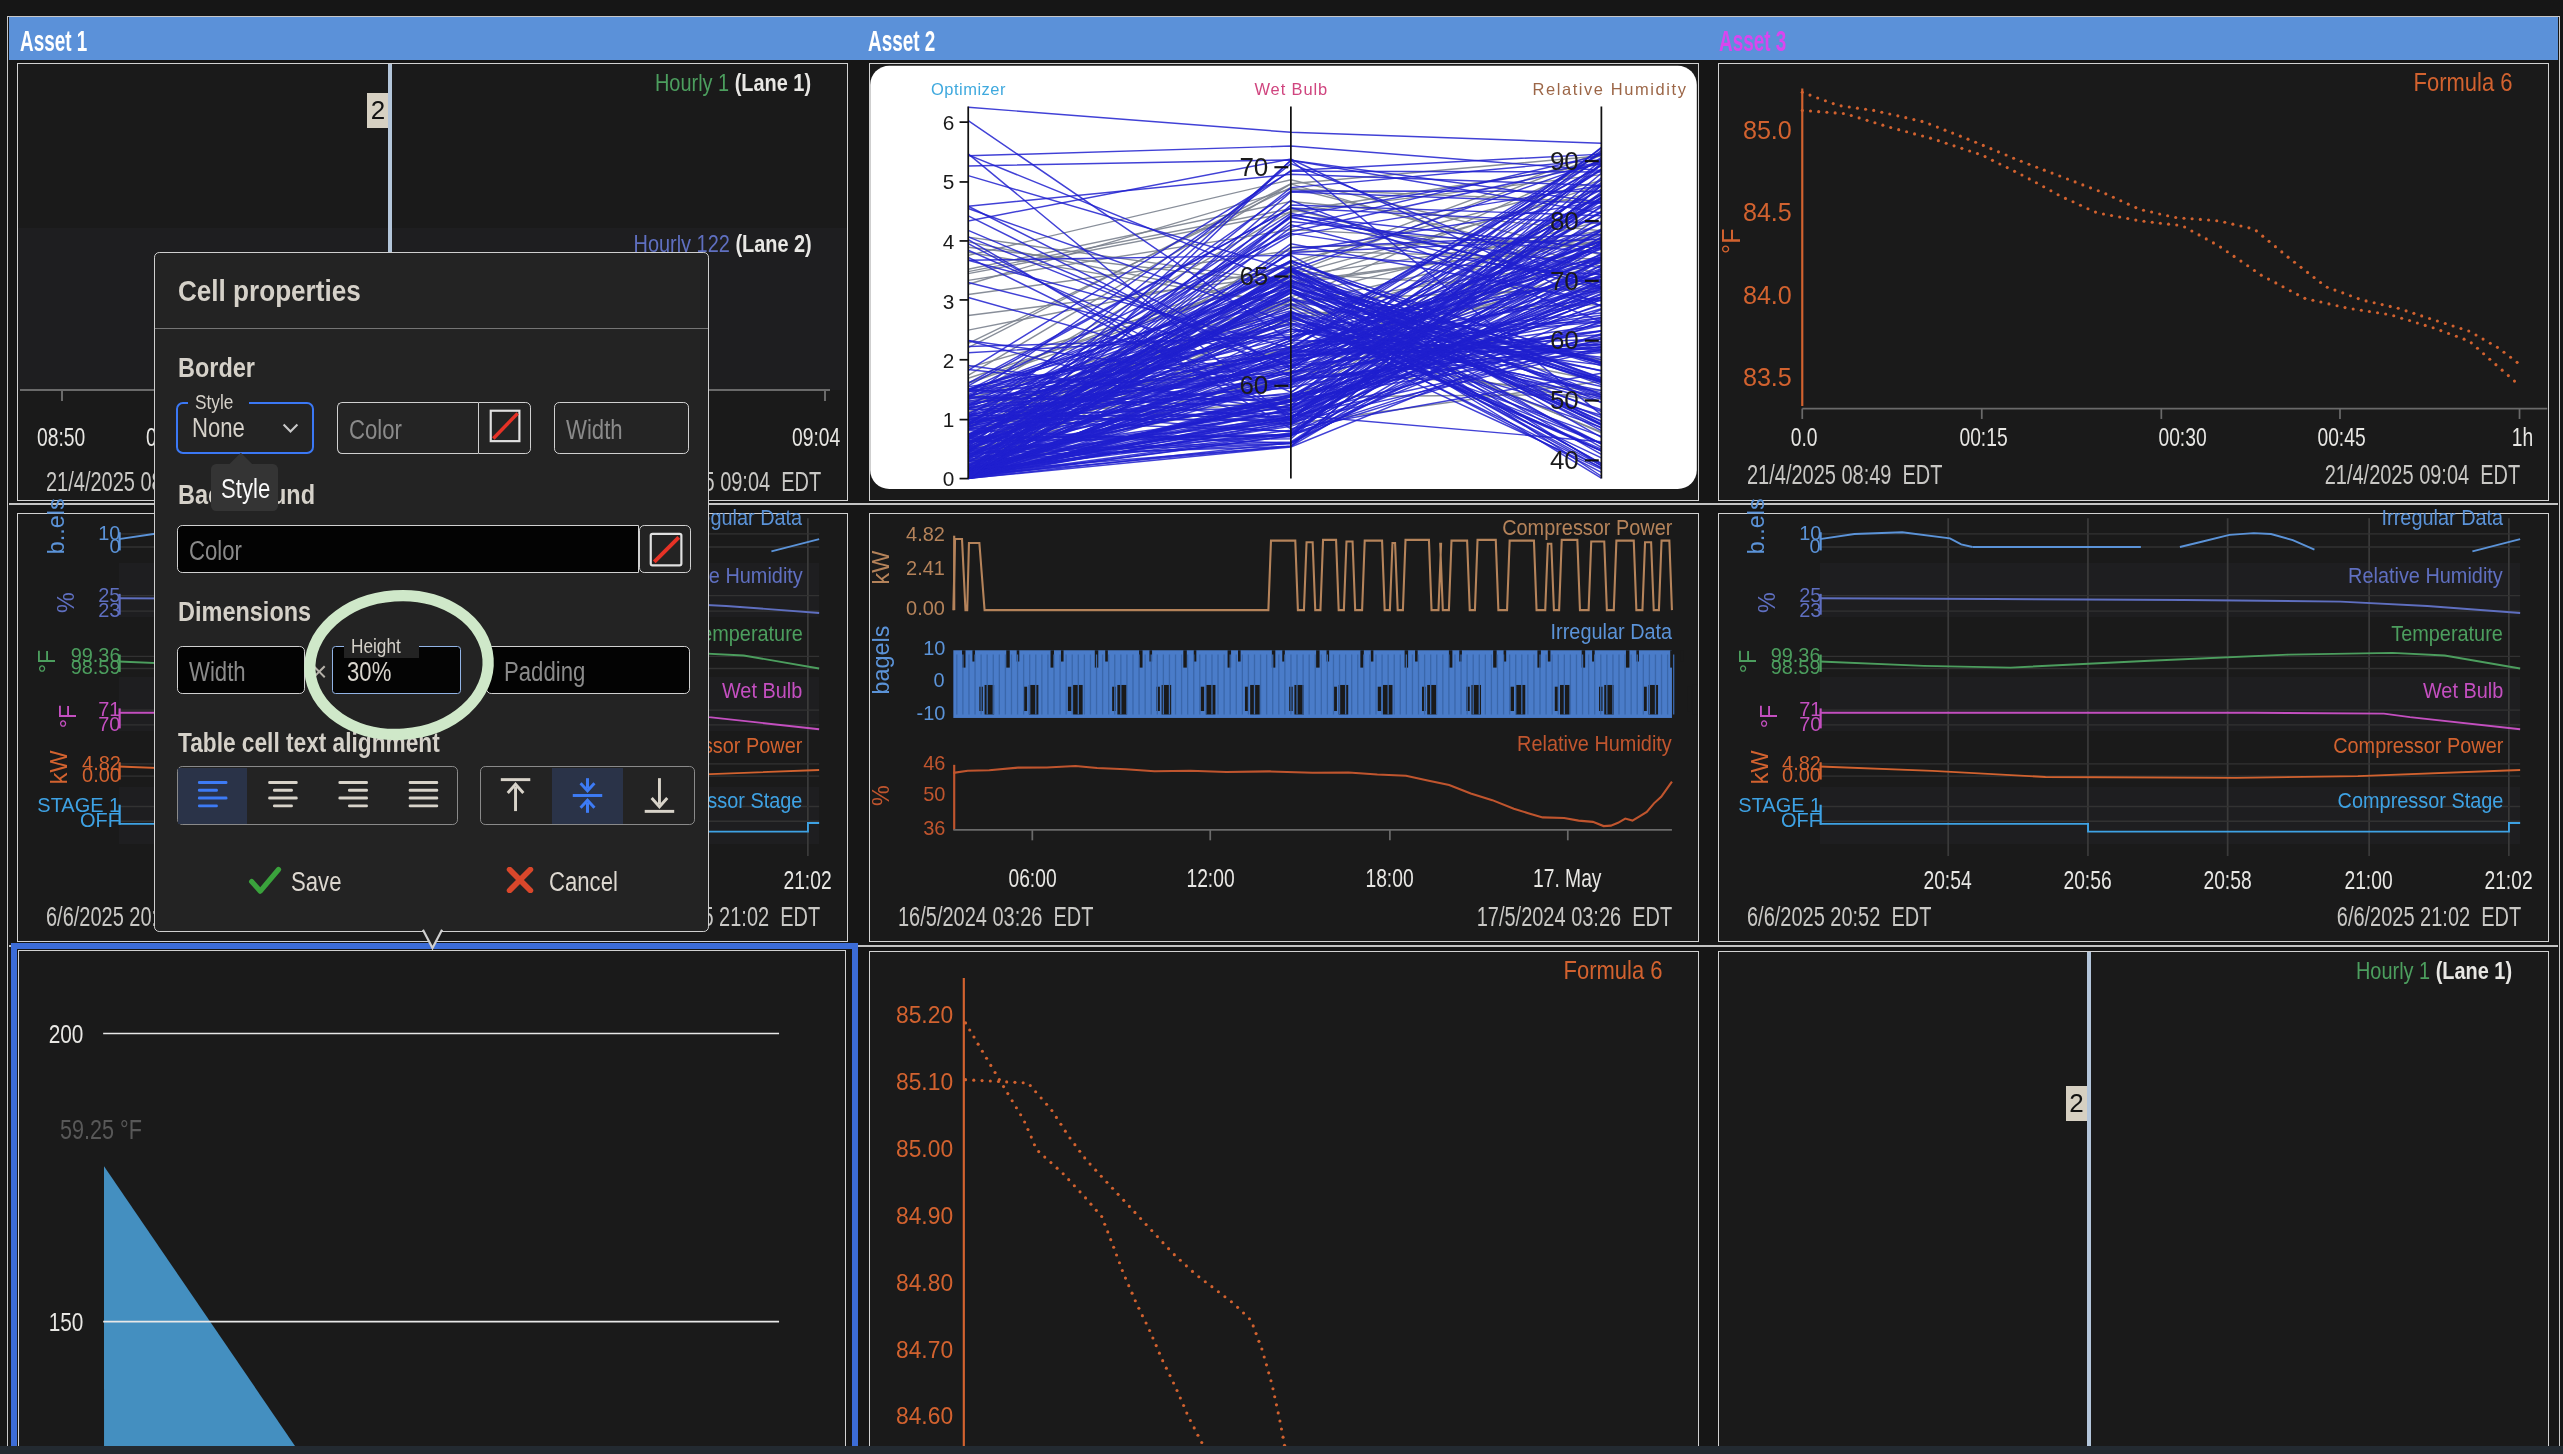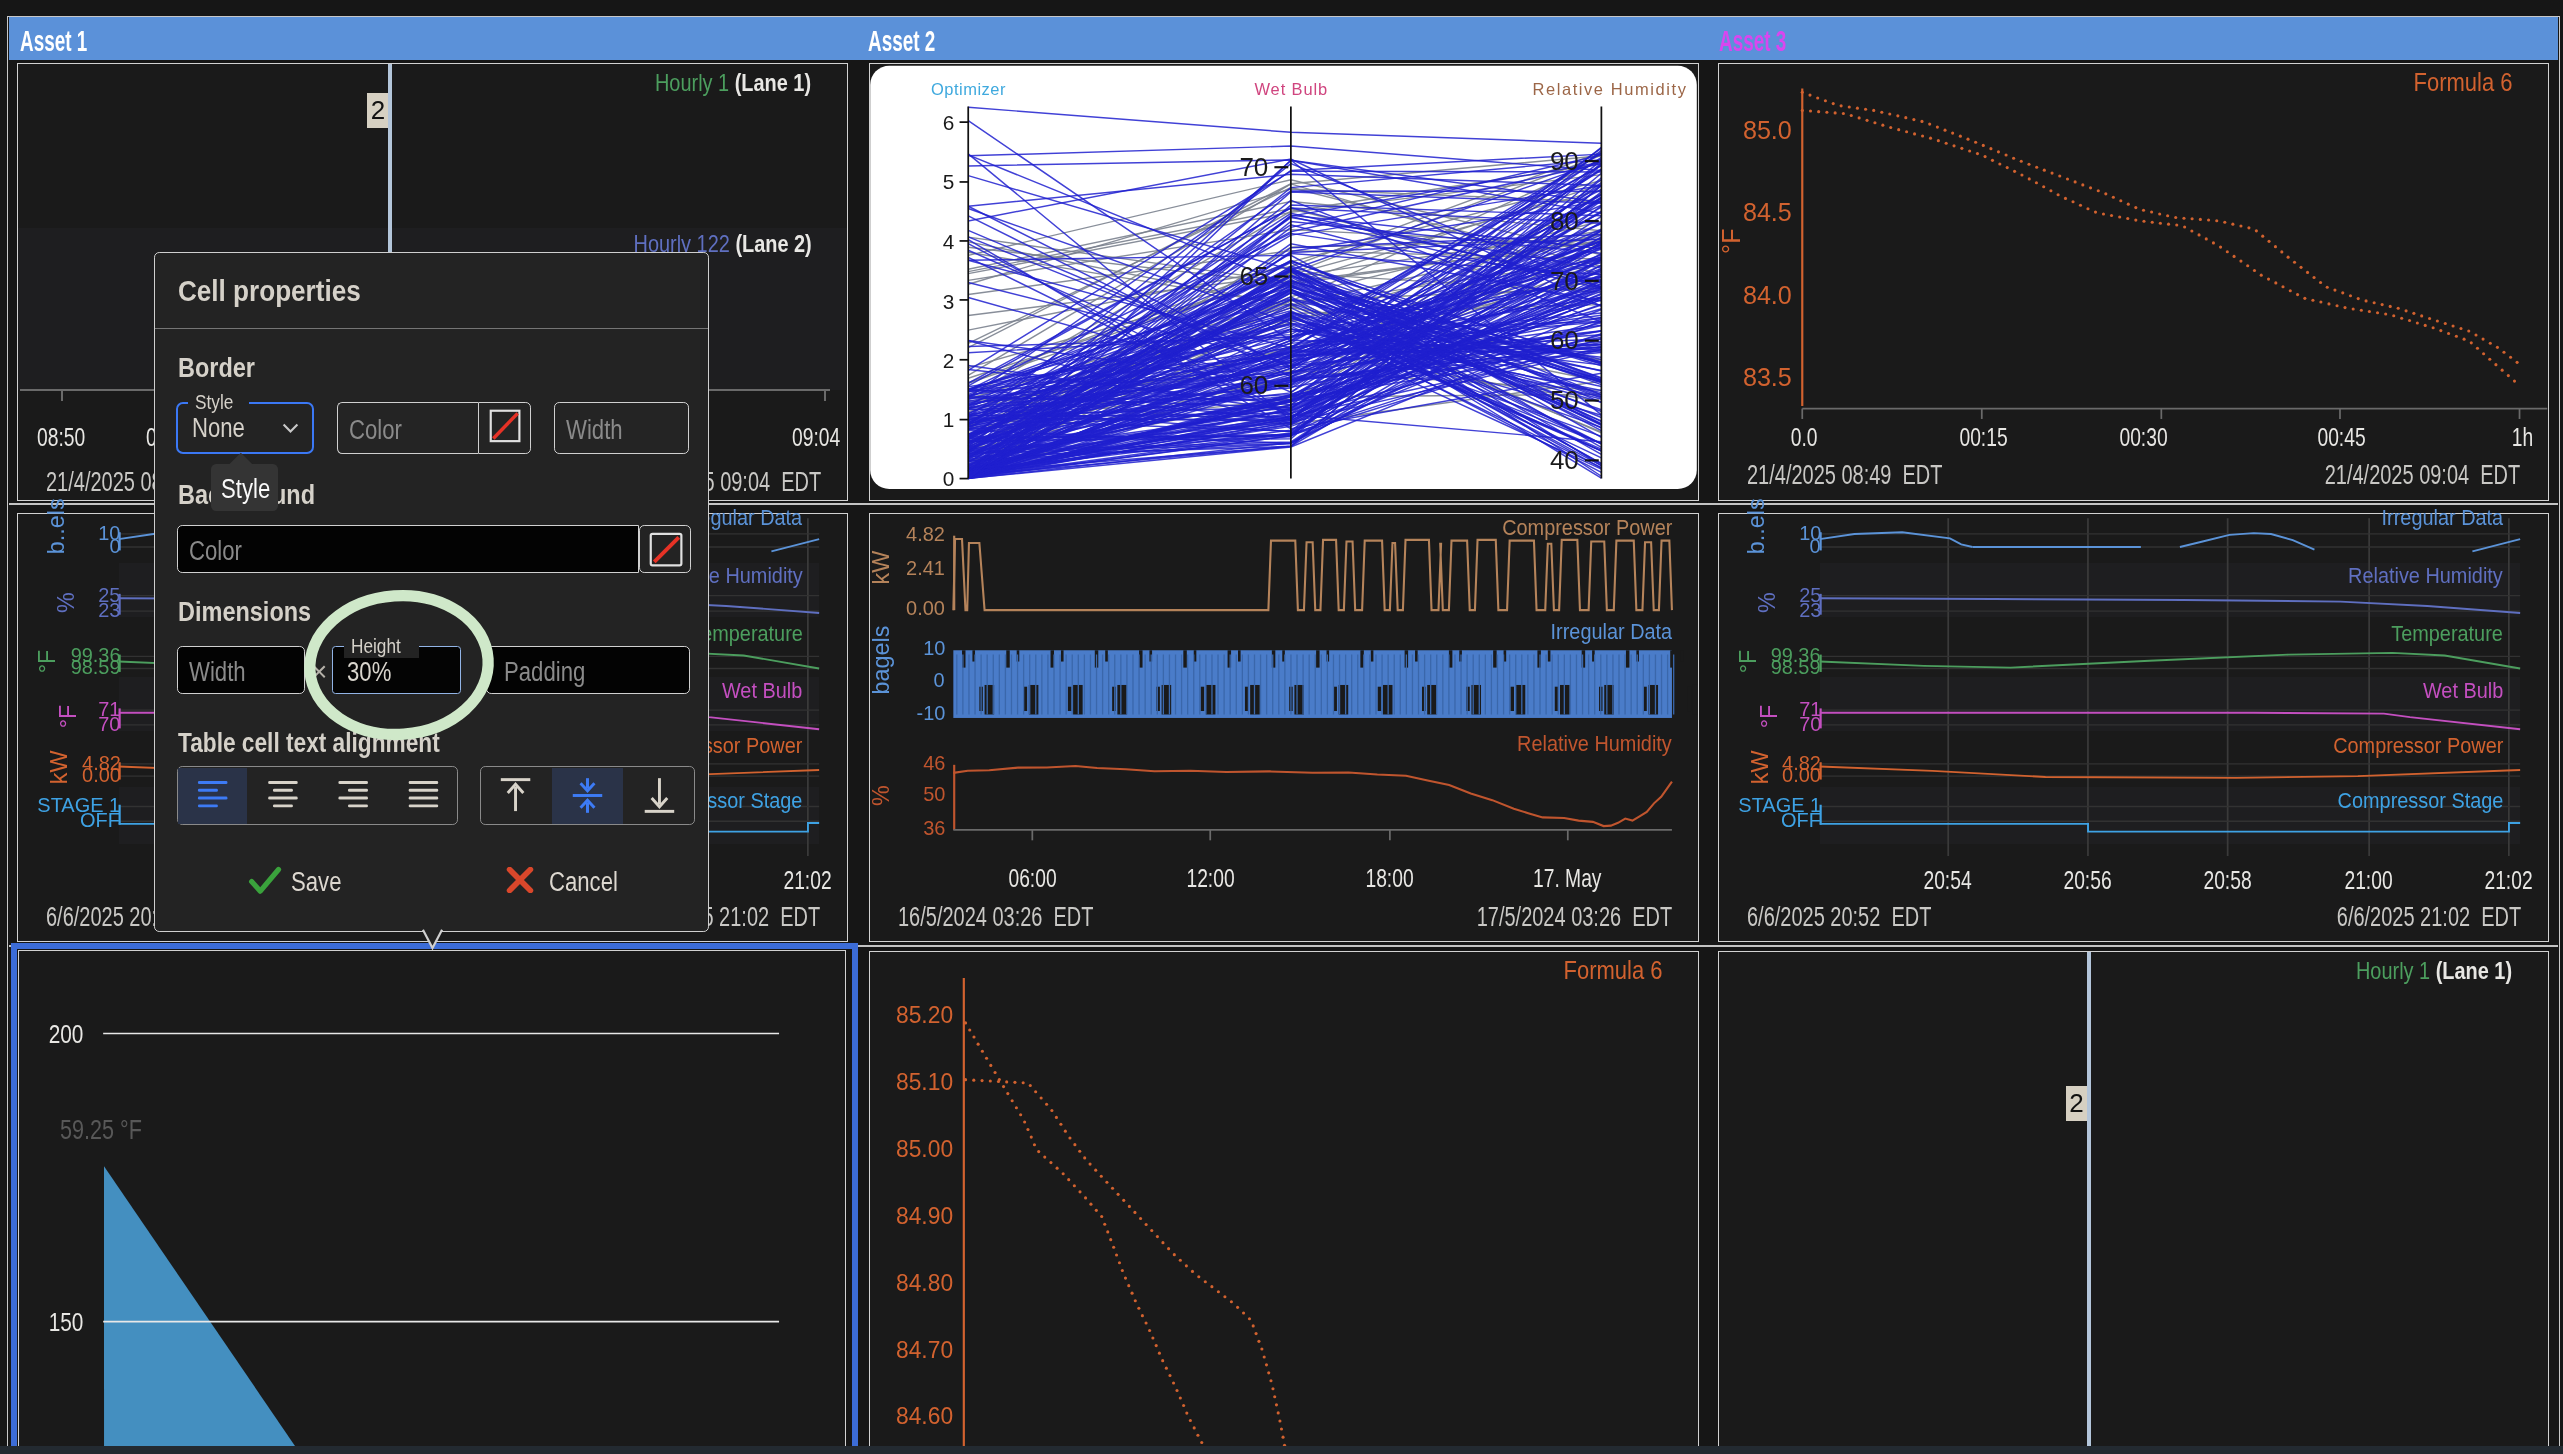--- a/index.html
+++ b/index.html
@@ -580,21 +580,21 @@
         <circle cx="881.6" cy="333.8" r="1.8"></circle>
         <circle cx="888.7" cy="340.1" r="1.8"></circle>
         <circle cx="895.8" cy="346.4" r="1.8"></circle>
         <circle cx="903.0" cy="352.7" r="1.8"></circle>
         <circle cx="910.1" cy="359.0" r="1.8"></circle>
         <circle cx="917.2" cy="365.3" r="1.8"></circle>
       </g>
     </svg>
     <div class="lab" style="left:33px;top:358px;width:104px;text-align:center;font-size:26px;color:#e8e7e4;"><span class="sd sxc">0.0</span></div>
     <div class="lab" style="left:213px;top:358px;width:104px;text-align:center;font-size:26px;color:#e8e7e4;"><span class="sd sxc">00:15</span></div>
-    <div class="lab" style="left:392px;top:358px;width:104px;text-align:left;font-size:26px;color:#e8e7e4;"><span class="sd sxc">00:30</span></div>
+    <div class="lab" style="left:392px;top:358px;width:104px;text-align:right;font-size:26px;color:#e8e7e4;"><span class="sd sxc">00:30</span></div>
     <div class="lab" style="left:571px;top:358px;width:104px;text-align:center;font-size:26px;color:#e8e7e4;"><span class="sd sxc">00:45</span></div>
     <div class="lab" style="left:751px;top:358px;width:104px;text-align:center;font-size:26px;color:#e8e7e4;"><span class="sd sxc">1h</span></div>
     <div class="lab" style="left:28px;top:396px;font-size:27px;color:#c9c8c5;"><span class="sd sxl">21/4/2025 08:49&nbsp;&nbsp;EDT</span></div>
     <div class="lab" style="right:28px;top:396px;font-size:27px;color:#c9c8c5;"><span class="sd sxr">21/4/2025 09:04&nbsp;&nbsp;EDT</span></div>
   </div>
 <div class="box" style="left:17.4px;top:513px;width:829px;height:427px;">
     <div class="a" style="left:101px;top:49px;width:700px;height:54px;background:#1e1e20;"></div>
     <div class="a" style="left:101px;top:163px;width:700px;height:54px;background:#1e1e20;"></div>
     <div class="a" style="left:101px;top:273px;width:700px;height:57px;background:#1e1e20;"></div>
     <svg class="a" style="left:0;top:0;" width="829" height="427" viewBox="0 0 955 492">

